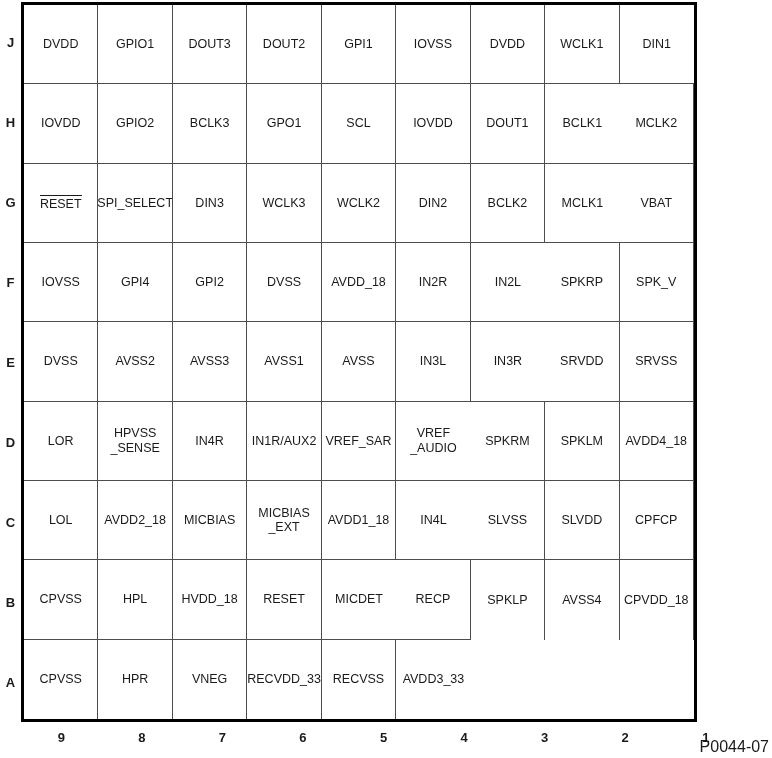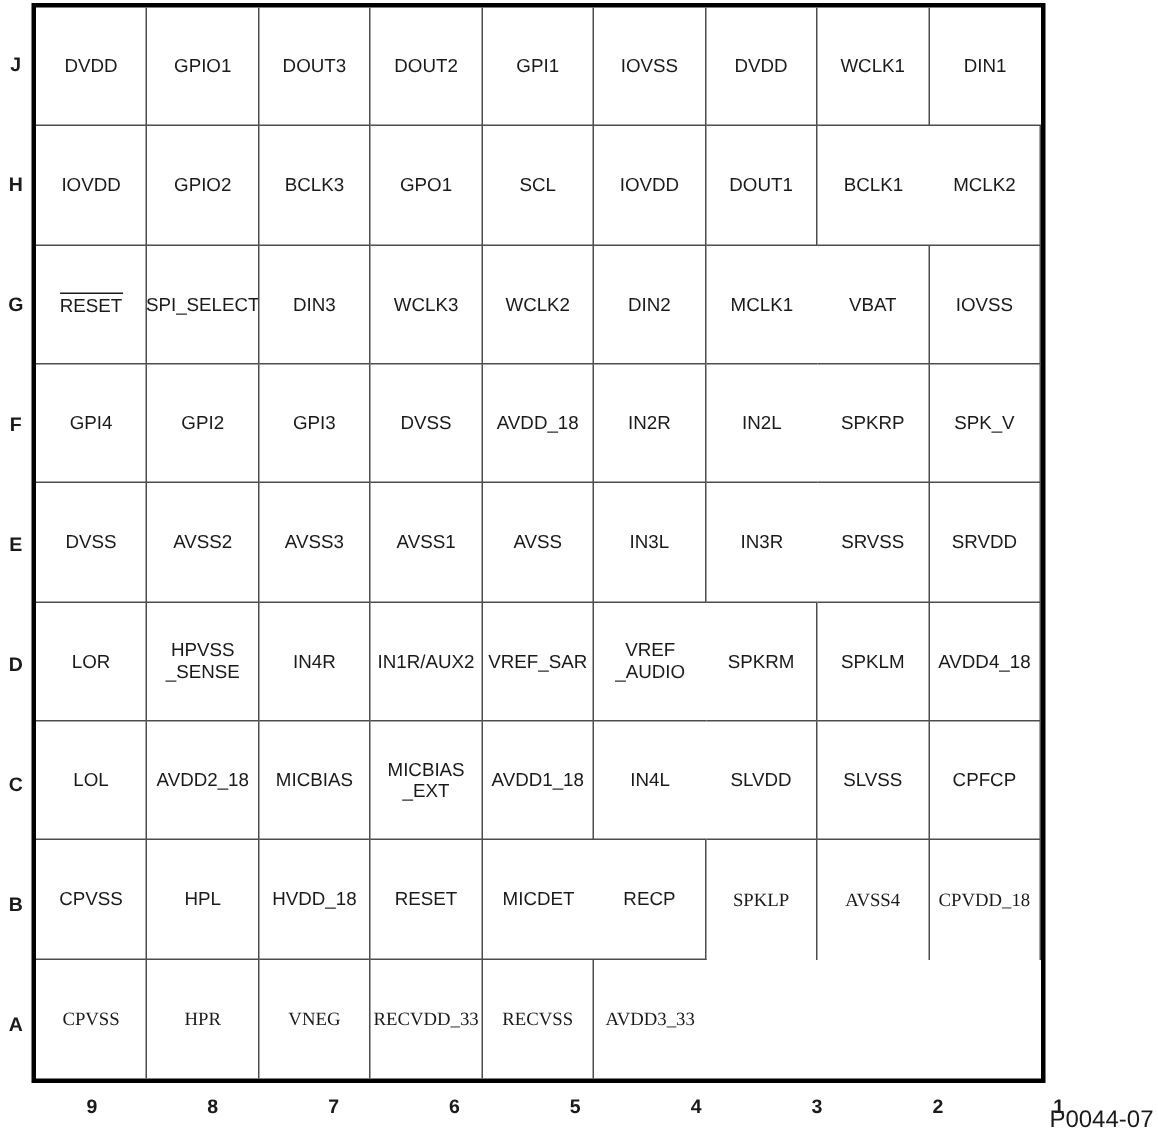--- a/index.html
+++ b/index.html
@@ -54,21 +54,21 @@
     display: flex;
     align-items: center;
     justify-content: center;
     text-align: center;
     font-size: 12.5px;
     line-height: 1.15;
     color: #1a1a1a;
     overflow: hidden;
   }
   .cell.last-col { border-right: none; }
-  .cell.last-row { border-bottom: none; font-family: Liberation Serif, serif; }
+  .cell.last-row { border-bottom: none; }
   .pin-label {
     white-space: pre-line;
     display: inline-block;
   }
   .pin-label.overline {
     border-top: 1.5px solid #1a1a1a;
     padding-top: 1px;
   }
   
   .col-labels {
@@ -179,39 +179,39 @@
       </div>
       <div class="cell">
         <span class="pin-label">WCLK3</span>
       </div>
       <div class="cell">
         <span class="pin-label">WCLK2</span>
       </div>
       <div class="cell">
         <span class="pin-label">DIN2</span>
       </div>
+      <div class="cell">
+        <span class="pin-label">BCLK2</span>
+      </div>
       <div class="cell last-col">
         <span class="pin-label">MCLK1</span>
       </div>
       <div class="cell">
         <span class="pin-label">VBAT</span>
       </div>
       <div class="cell">
         <span class="pin-label">IOVSS</span>
       </div>
       <div class="cell">
         <span class="pin-label">GPI4</span>
       </div>
       <div class="cell">
         <span class="pin-label">GPI2</span>
       </div>
       <div class="cell">
-        <span class="pin-label">GPI3</span>
-      </div>
-      <div class="cell">
         <span class="pin-label">DVSS</span>
       </div>
       <div class="cell">
         <span class="pin-label">AVDD_18</span>
       </div>
       <div class="cell">
         <span class="pin-label">IN2R</span>
       </div>
       <div class="cell last-col">
         <span class="pin-label">IN2L</span>
@@ -237,24 +237,24 @@
       <div class="cell">
         <span class="pin-label">AVSS</span>
       </div>
       <div class="cell">
         <span class="pin-label">IN3L</span>
       </div>
       <div class="cell last-col">
         <span class="pin-label">IN3R</span>
       </div>
       <div class="cell">
+        <span class="pin-label">SRVDD</span>
+      </div>
+      <div class="cell">
         <span class="pin-label">SRVSS</span>
-      </div>
-      <div class="cell">
-        <span class="pin-label">SRVDD</span>
       </div>
       <div class="cell">
         <span class="pin-label">LOR</span>
       </div>
       <div class="cell">
         <span class="pin-label">HPVSS
 _SENSE</span>
       </div>
       <div class="cell">
         <span class="pin-label">IN4R</span>
@@ -291,24 +291,24 @@
         <span class="pin-label">MICBIAS
 _EXT</span>
       </div>
       <div class="cell">
         <span class="pin-label">AVDD1_18</span>
       </div>
       <div class="cell last-col">
         <span class="pin-label">IN4L</span>
       </div>
       <div class="cell">
+        <span class="pin-label">SLVSS</span>
+      </div>
+      <div class="cell">
         <span class="pin-label">SLVDD</span>
-      </div>
-      <div class="cell">
-        <span class="pin-label">SLVSS</span>
       </div>
       <div class="cell">
         <span class="pin-label">CPFCP</span>
       </div>
       <div class="cell">
         <span class="pin-label">CPVSS</span>
       </div>
       <div class="cell">
         <span class="pin-label">HPL</span>
       </div>

